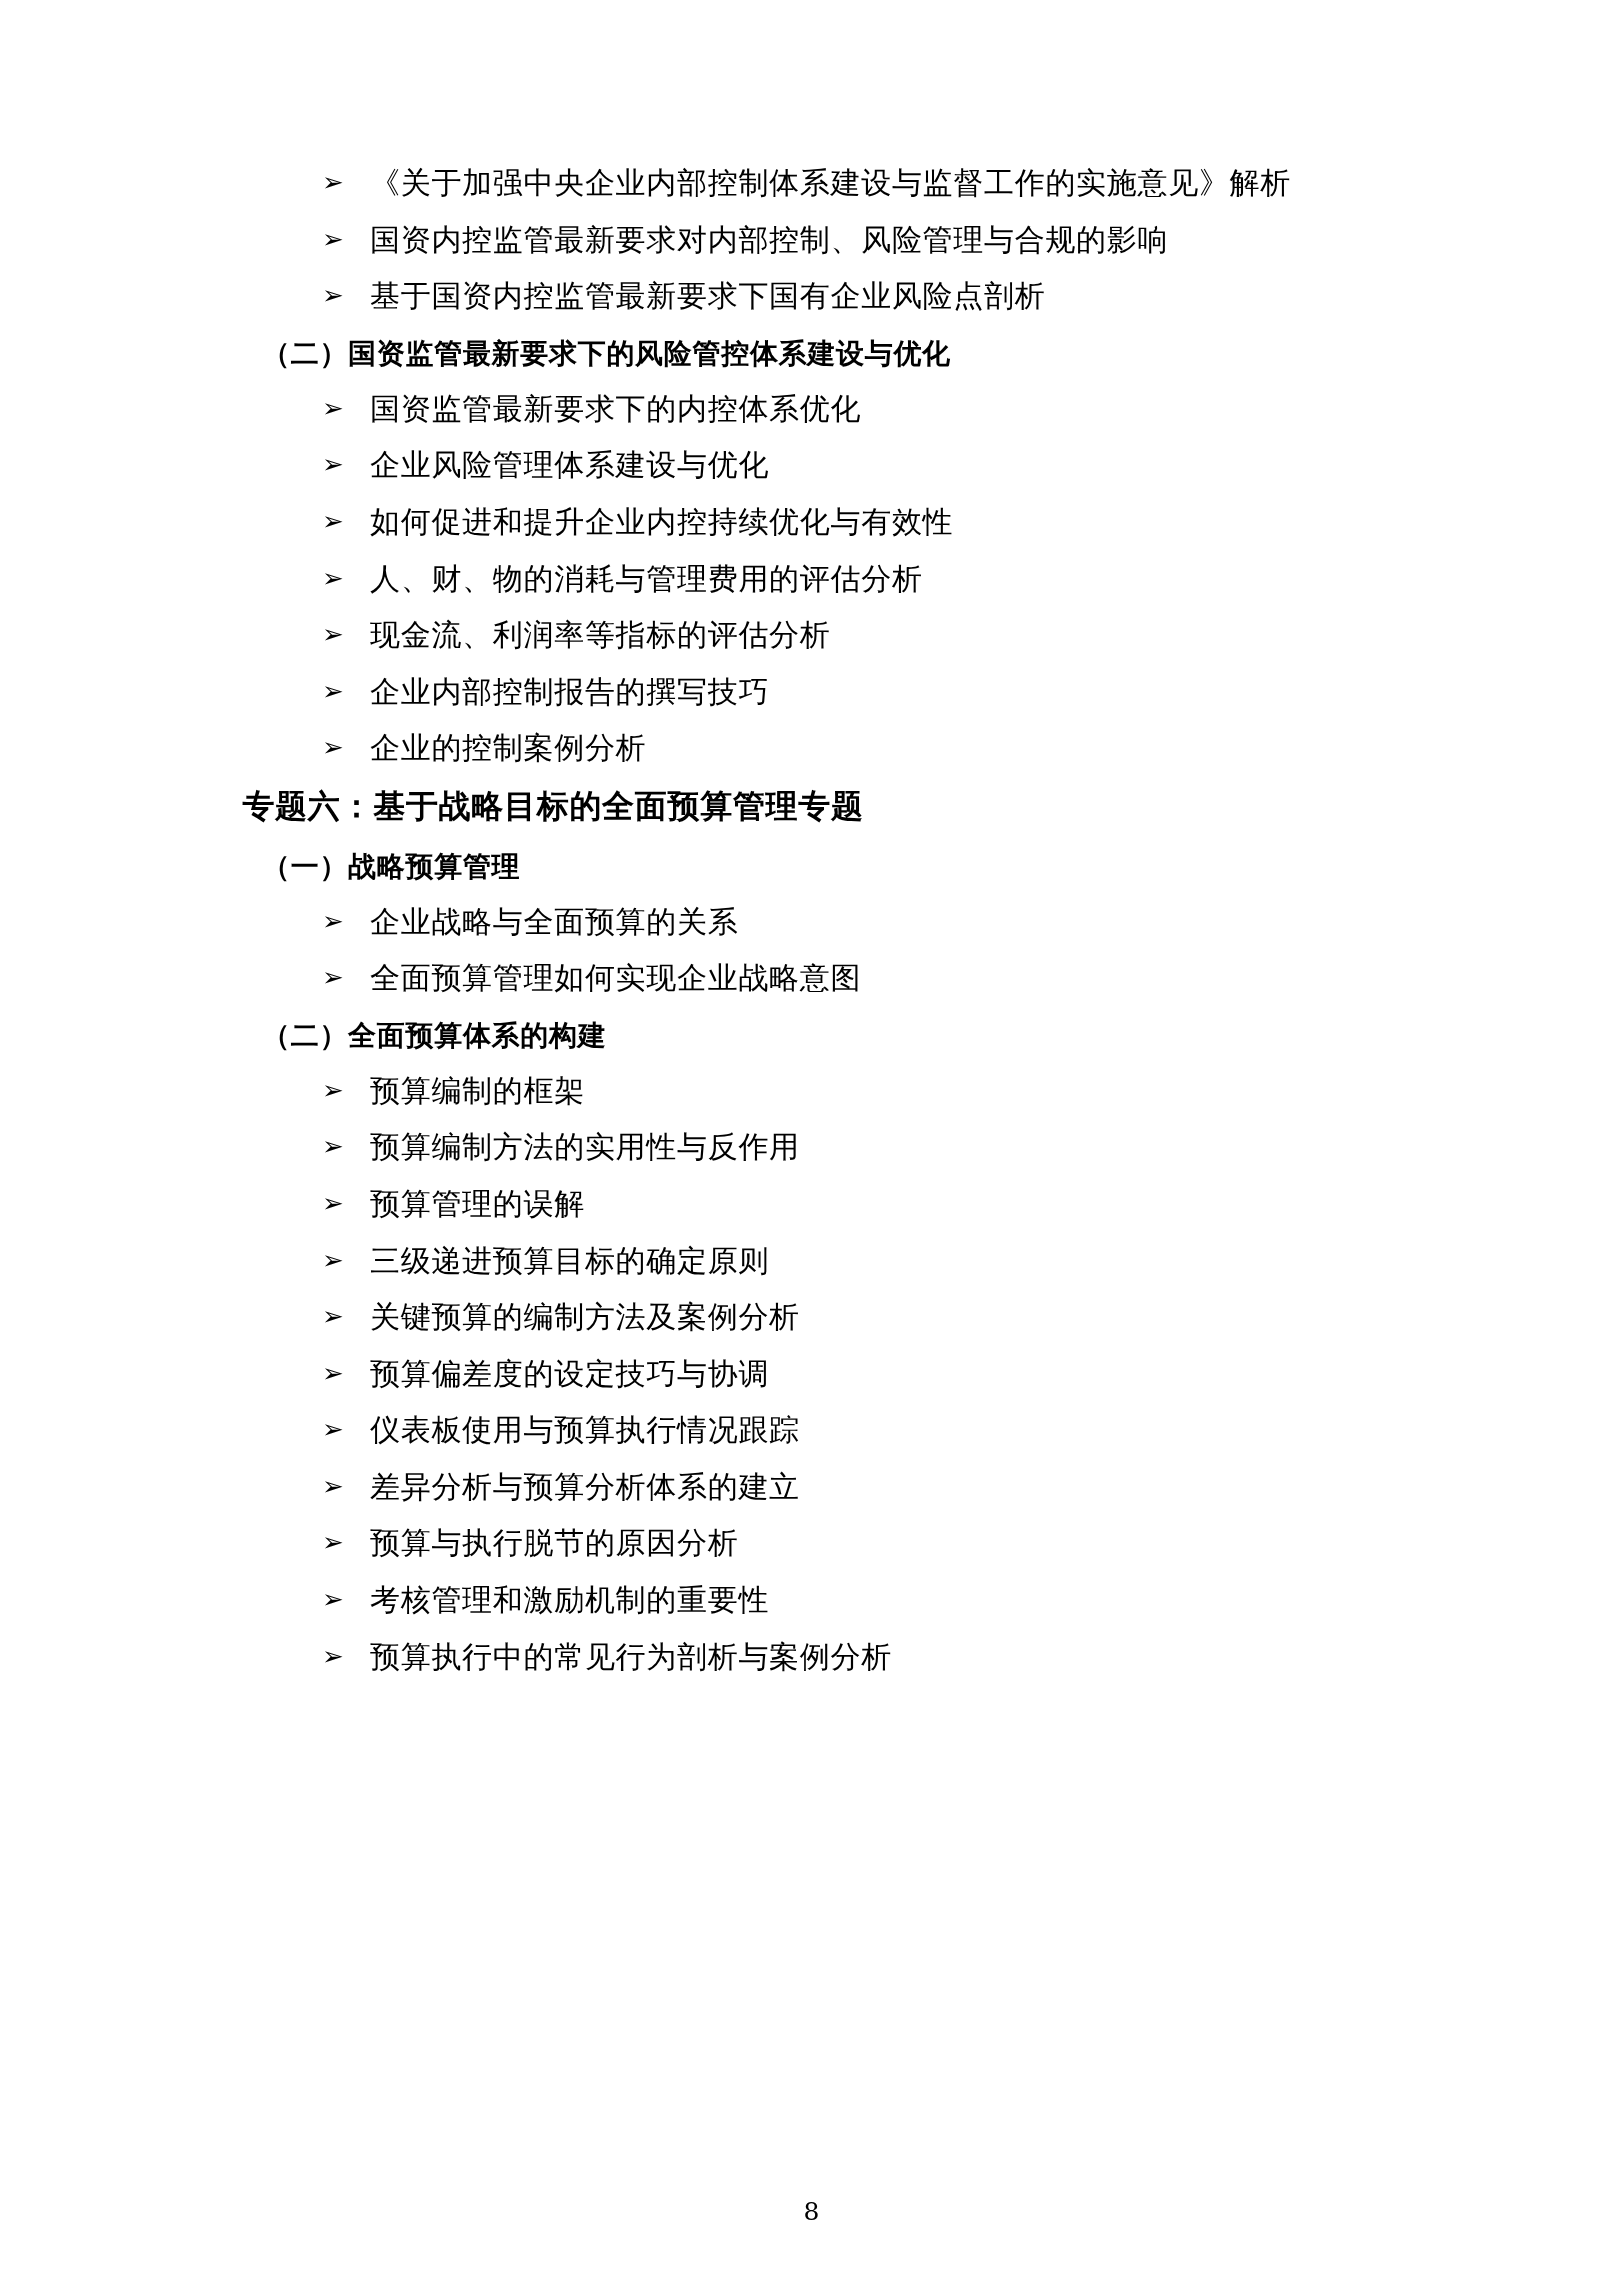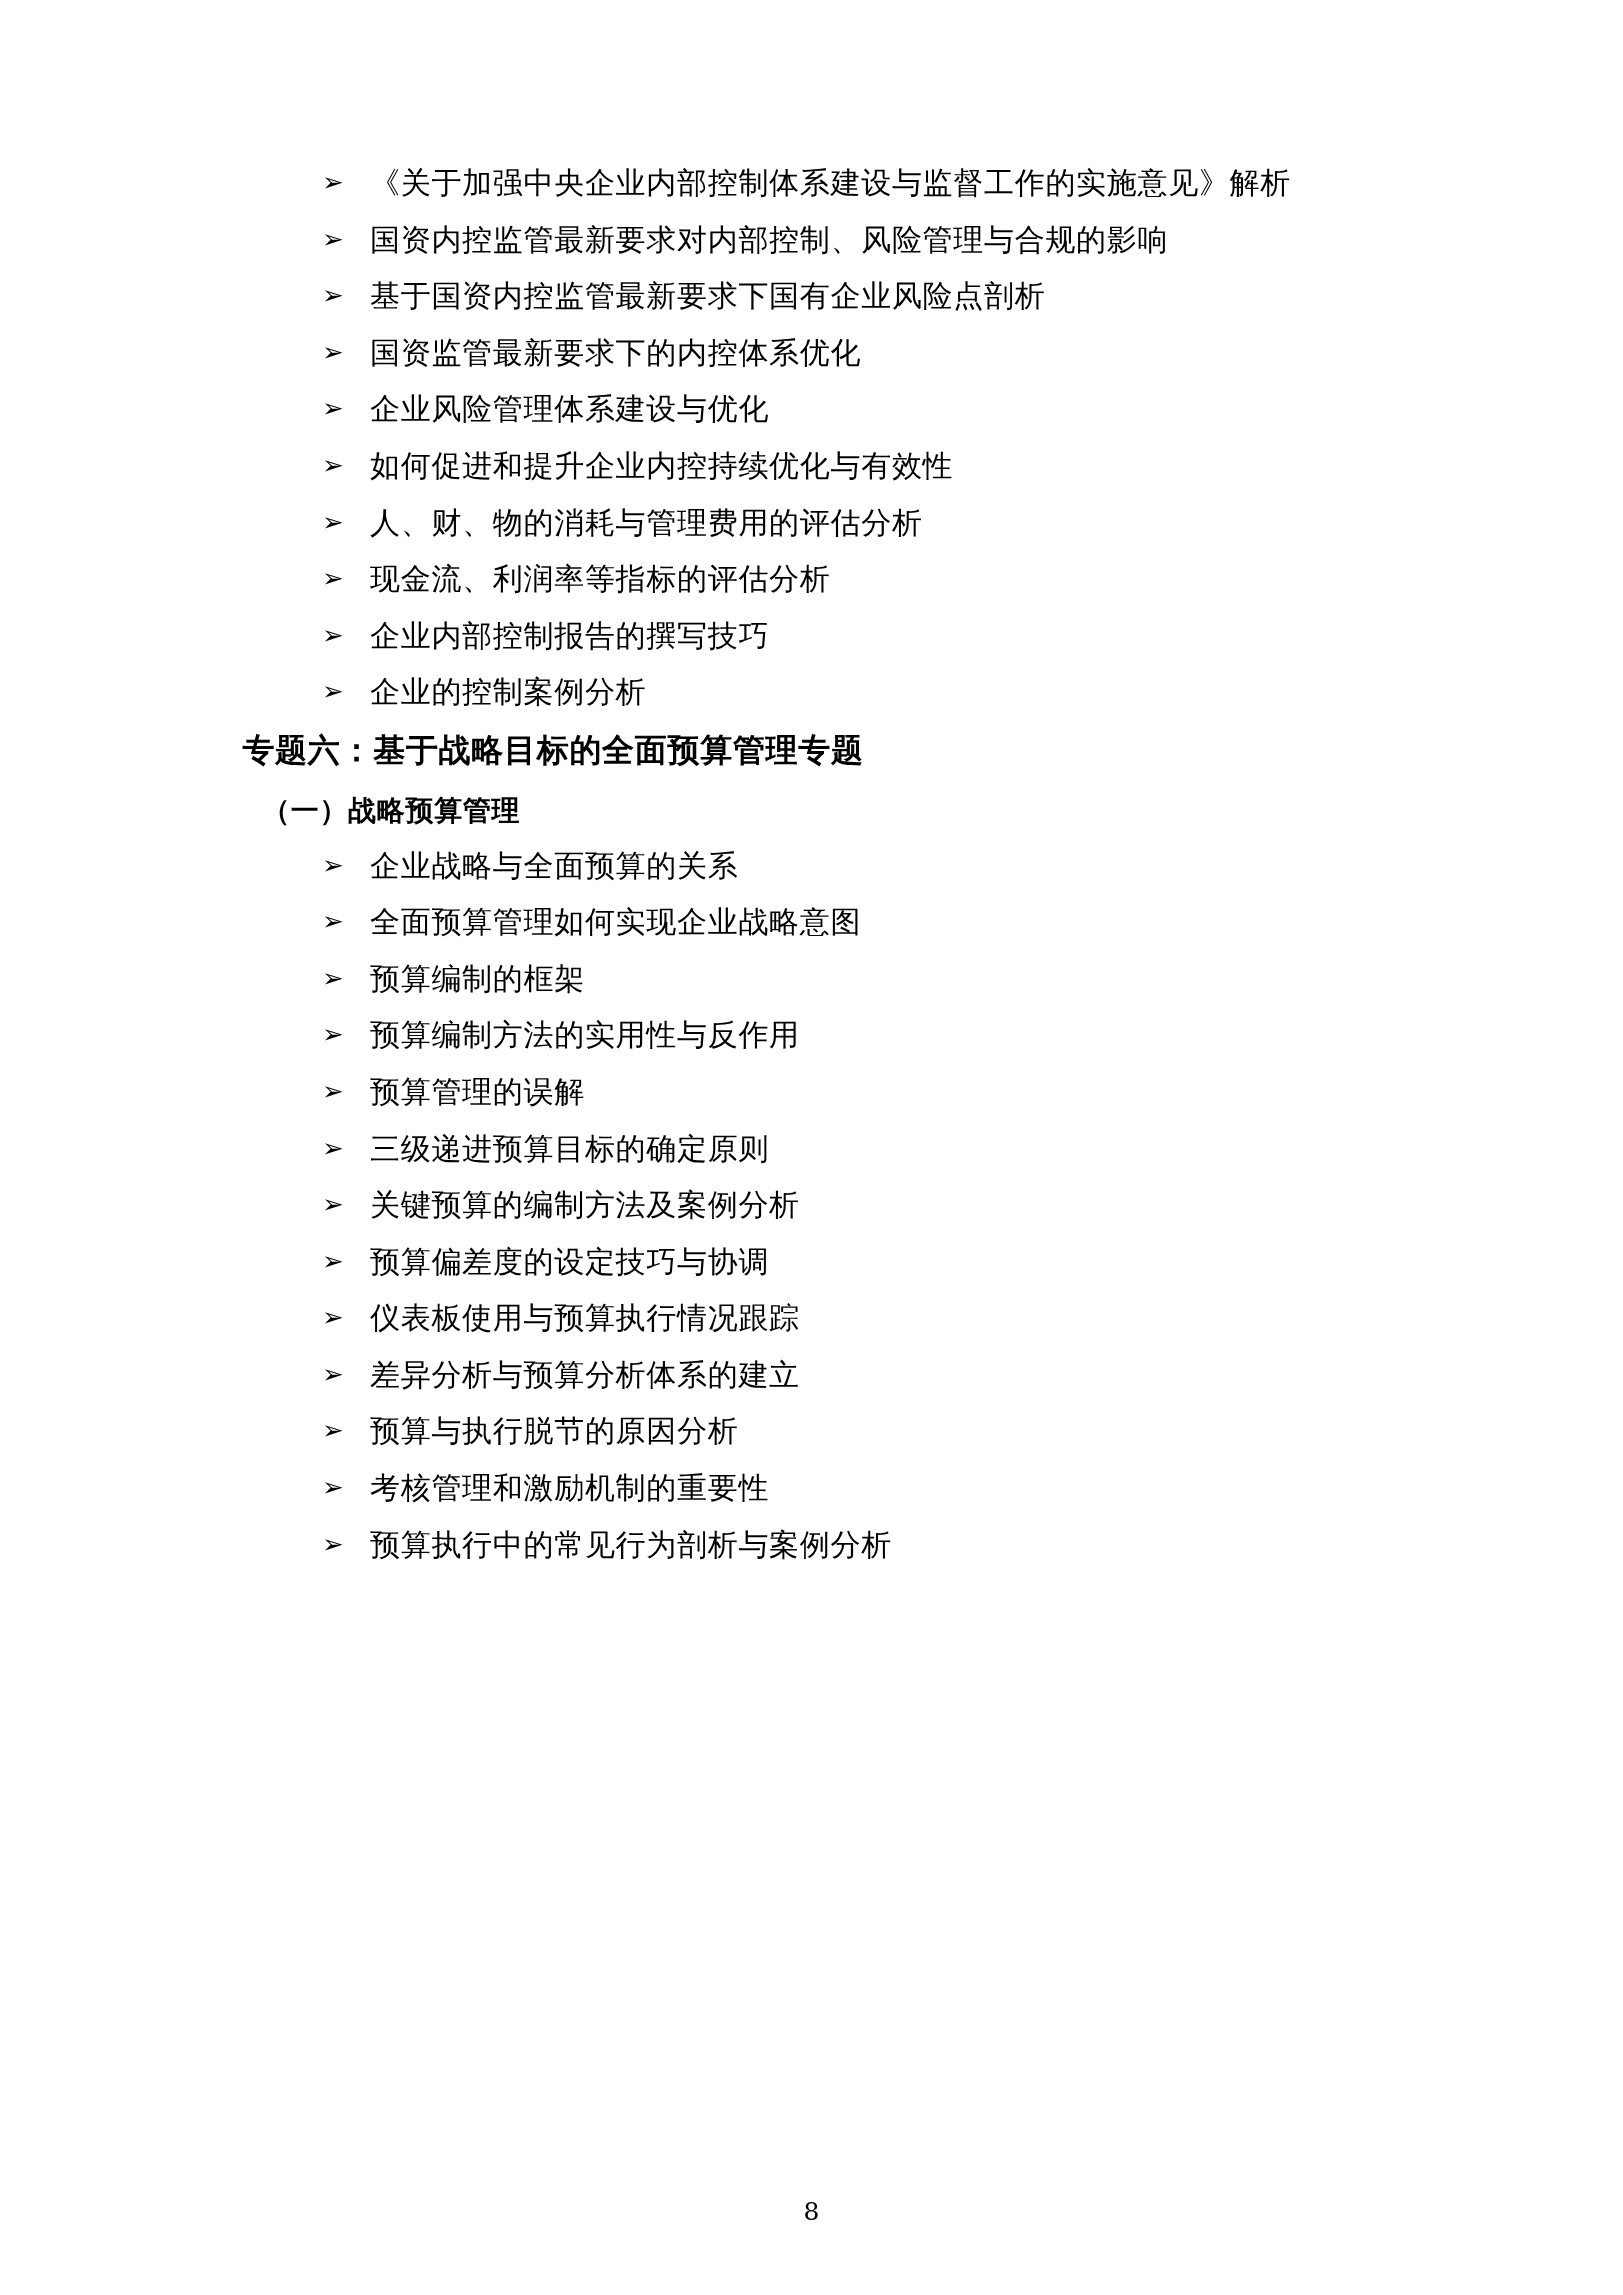--- a/index.html
+++ b/index.html
@@ -79,20 +79,21 @@
         <span class="bullet-text">《关于加强中央企业内部控制体系建设与监督工作的实施意见》解析</span>
       </div>
       <div class="bullet-item">
         <span class="bullet-glyph">➢</span>
         <span class="bullet-text">国资内控监管最新要求对内部控制、风险管理与合规的影响</span>
       </div>
       <div class="bullet-item">
         <span class="bullet-glyph">➢</span>
         <span class="bullet-text">基于国资内控监管最新要求下国有企业风险点剖析</span>
       </div>
+      <div class="subheading">（二）国资监管最新要求下的风险管控体系建设与优化</div>
       <div class="bullet-item">
         <span class="bullet-glyph">➢</span>
         <span class="bullet-text">国资监管最新要求下的内控体系优化</span>
       </div>
       <div class="bullet-item">
         <span class="bullet-glyph">➢</span>
         <span class="bullet-text">企业风险管理体系建设与优化</span>
       </div>
       <div class="bullet-item">
         <span class="bullet-glyph">➢</span>
@@ -117,20 +118,21 @@
       <div class="major-heading">专题六：基于战略目标的全面预算管理专题</div>
       <div class="subheading">（一）战略预算管理</div>
       <div class="bullet-item">
         <span class="bullet-glyph">➢</span>
         <span class="bullet-text">企业战略与全面预算的关系</span>
       </div>
       <div class="bullet-item">
         <span class="bullet-glyph">➢</span>
         <span class="bullet-text">全面预算管理如何实现企业战略意图</span>
       </div>
+      <div class="subheading">（二）全面预算体系的构建</div>
       <div class="bullet-item">
         <span class="bullet-glyph">➢</span>
         <span class="bullet-text">预算编制的框架</span>
       </div>
       <div class="bullet-item">
         <span class="bullet-glyph">➢</span>
         <span class="bullet-text">预算编制方法的实用性与反作用</span>
       </div>
       <div class="bullet-item">
         <span class="bullet-glyph">➢</span>

